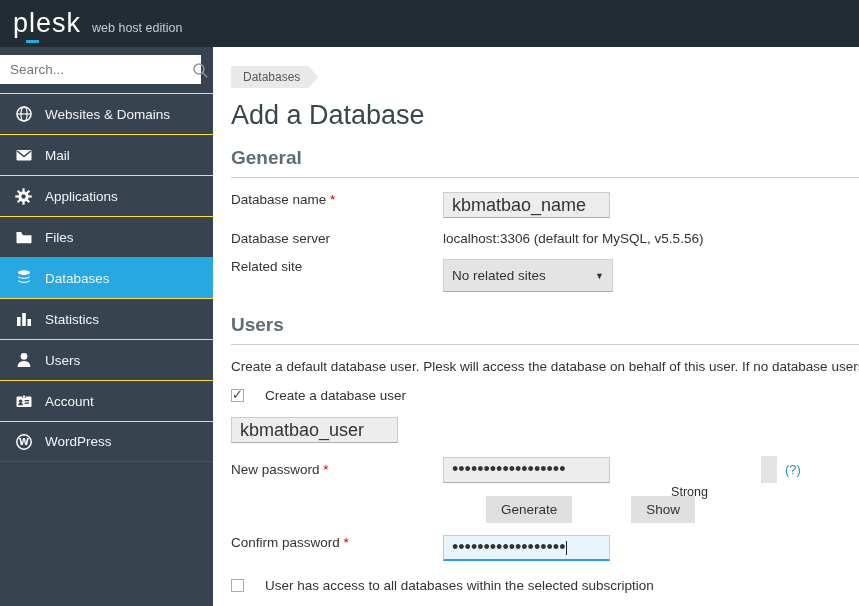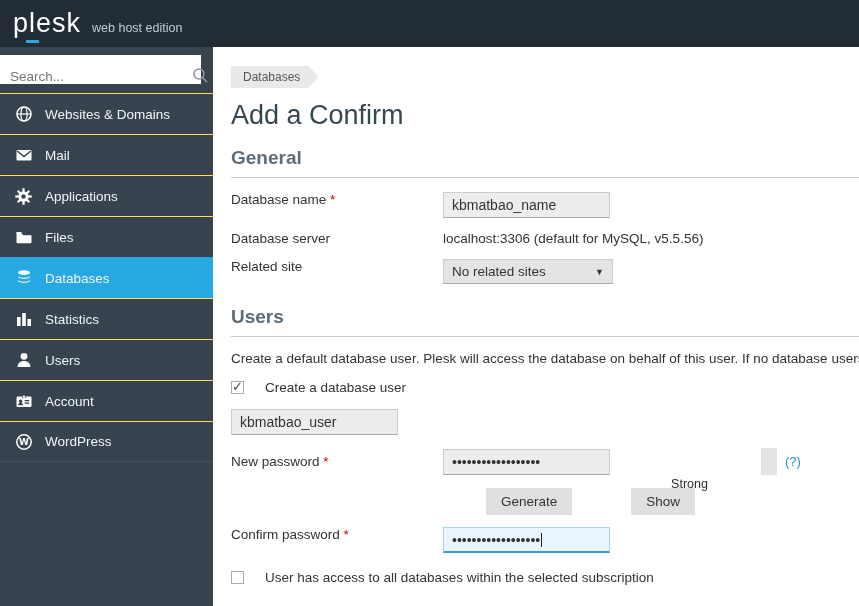--- a/index.html
+++ b/index.html
@@ -12,21 +12,21 @@
   .logo { color:#fff; font-size:27px; font-weight:400; letter-spacing:1px; line-height:1; }
   .logo-dash { position:absolute; left:13px; bottom:-6px; width:13px; height:3px; background:#27aae1; }
   .edition { color:#c2ccd3; font-size:12.5px; margin-left:11px; }
 
   
   .shell { display:flex; height:559px; }
   .sidebar { width:213px; background:#37434e; flex:none; display:flex; flex-direction:column; }
   .main { flex:1; background:#fff; overflow:hidden; padding:10px 0 0 18px; }
 
   
-  .search-box { height:29px; background:#fff; margin:8px 12px 9px 0; display:flex; align-items:flex-end; }
+  .search-box { height:29px; background:#fff; margin:8px 12px 9px 0; display:flex; align-items:center; }
   .search-box input { border:none; outline:none; flex:1; font-size:13.5px; color:#333; padding:0 4px 0 10px;
                       font-family:inherit; background:transparent; }
   .search-icon { width:22px; flex:none; margin-right:6px; display:flex; align-items:center; }
 
   
   .nav-item { height:41px; display:flex; align-items:center; padding-left:14px; cursor:pointer;
               border-top:1px solid #fde047; color:#f2f5f7; font-size:13.5px; }
   .nav-item:last-of-type { border-bottom:1px solid #46525d; }
   .nav-item .nav-icon { width:19px; height:19px; flex:none; margin-right:12px; display:flex;
                         align-items:center; justify-content:center; }
@@ -41,25 +41,25 @@
 
   .section-heading { font-size:19px; font-weight:700; color:#5e6d77; padding-bottom:8px;
                      border-bottom:1px solid #ccc; margin-bottom:14px; }
   .section-heading.users { margin-top:22px; }
 
   
   .form-row { display:flex; align-items:flex-start; margin-bottom:13px; }
   .form-label { width:212px; flex:none; font-size:13.5px; color:#333; }
   .req { color:#c00000; }
   .text-input { width:167px; height:26px; background:#ededed; border:1px solid #ccc; border-bottom-color:#a9a9a9;
-                font-size:14px; color:#333; padding:0 8px; font-family:inherit; outline:none; }
+                font-size:18px; color:#333; padding:0 8px; font-family:inherit; outline:none; }
   .text-input.focused { background:#e9f5fc; border-color:#a7d4ec; border-bottom:2px solid #3a9cd4; }
   .static-value { font-size:13.5px; color:#333; }
 
-  .select { width:170px; height:25px; background:#e4e4e4; border:1px solid #cfcfcf; border-bottom-color:#a9a9a9;
+  .select { width:170px; height:33px; background:#e4e4e4; border:1px solid #cfcfcf; border-bottom-color:#a9a9a9;
             display:flex; align-items:center; justify-content:space-between; padding:0 8px; font-size:13.5px;
             color:#333; cursor:pointer; }
   .select-arrow { font-size:9px; color:#333; }
 
   .description { font-size:13.5px; color:#333; white-space:nowrap; margin:2px 0 14px; }
 
   .checkbox-row { display:flex; align-items:center; margin-bottom:14px; font-size:13.5px;gap:13px; }
   .checkbox { width:13px; height:13px; background:#fff; border:1px solid #aaa; flex:none; margin-right:8px;
               position:relative; cursor:pointer; }
   .checkbox.checked::after { content:"✓"; position:absolute; left:0px; top:-3px; font-size:13px;
@@ -206,21 +206,21 @@
             <text x="9" y="12.3" text-anchor="middle" font-size="9" font-weight="bold" fill="#fff" font-family="DejaVu Sans, sans-serif">W</text>
           </svg>
       </span>
       <span>WordPress</span>
     </div>
   </div>
 
   <div class="main">
     <div class="breadcrumb">Databases</div>
 
-    <h1 class="page-title">Add a Confirm</h1>
+    <h1 class="page-title">Add a Database</h1>
 
     <div class="section-heading">General</div>
 
     <div class="form-row">
       <span class="form-label"><span>Database name</span> <span class="req">*</span></span>
       <input class="text-input" type="text" value="kbmatbao_name" style="">
     </div>
 
     <div class="form-row">
       <span class="form-label">Database server</span>

